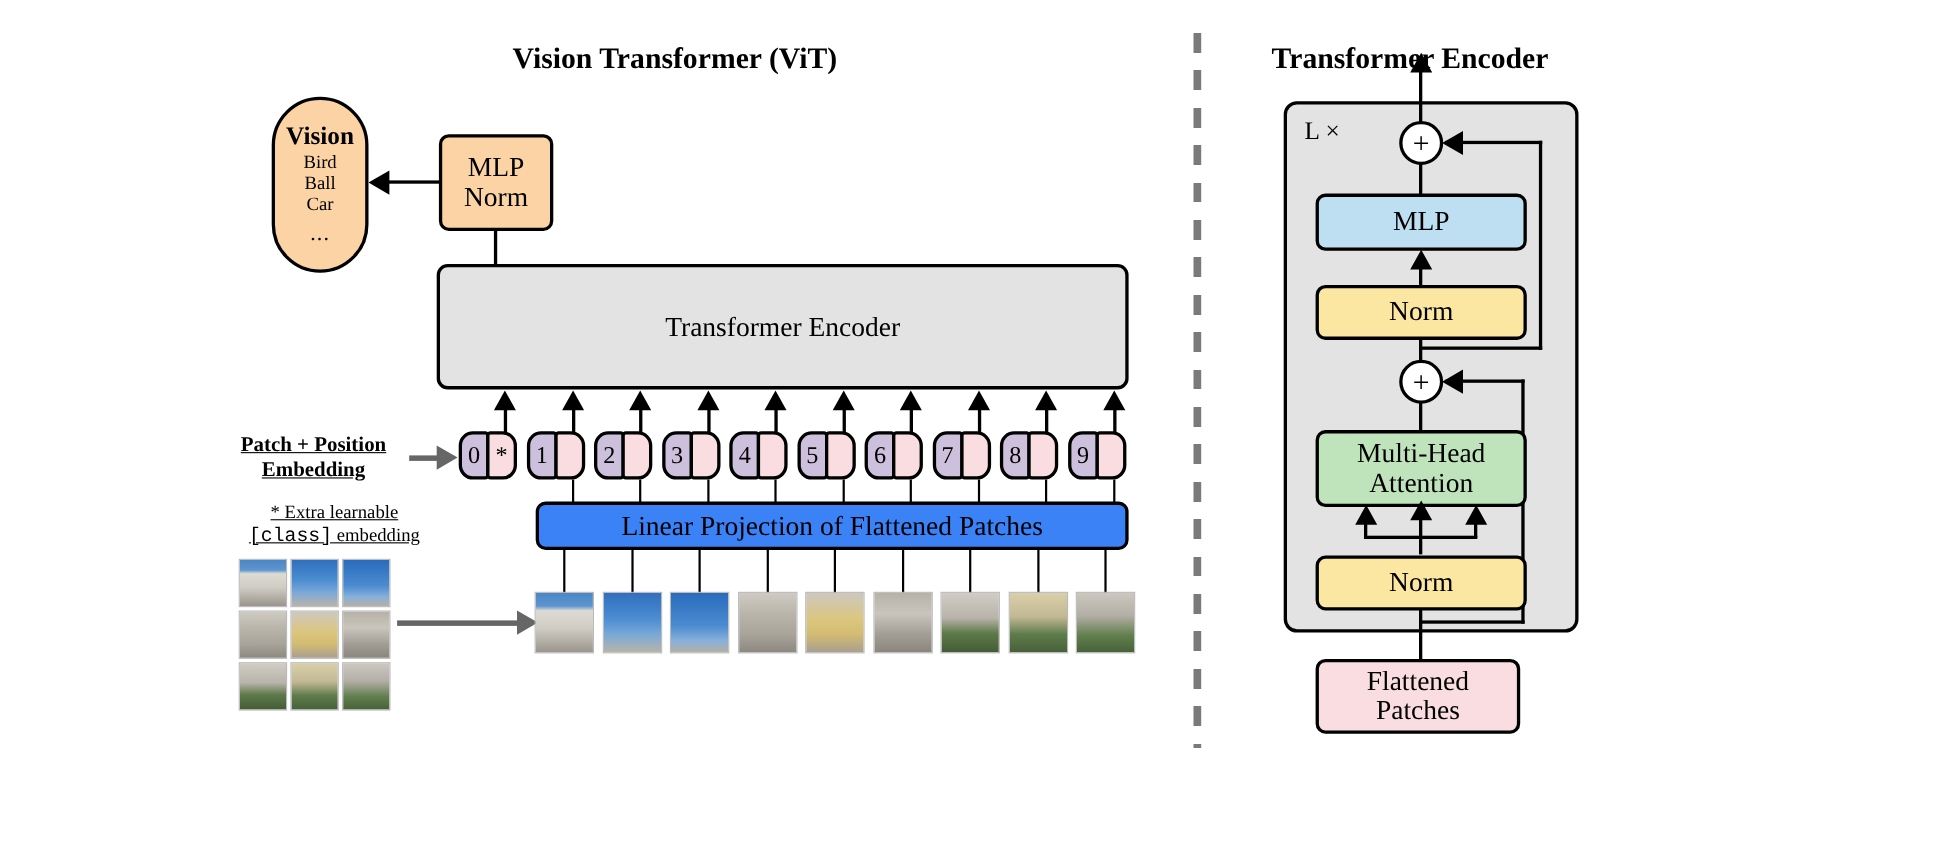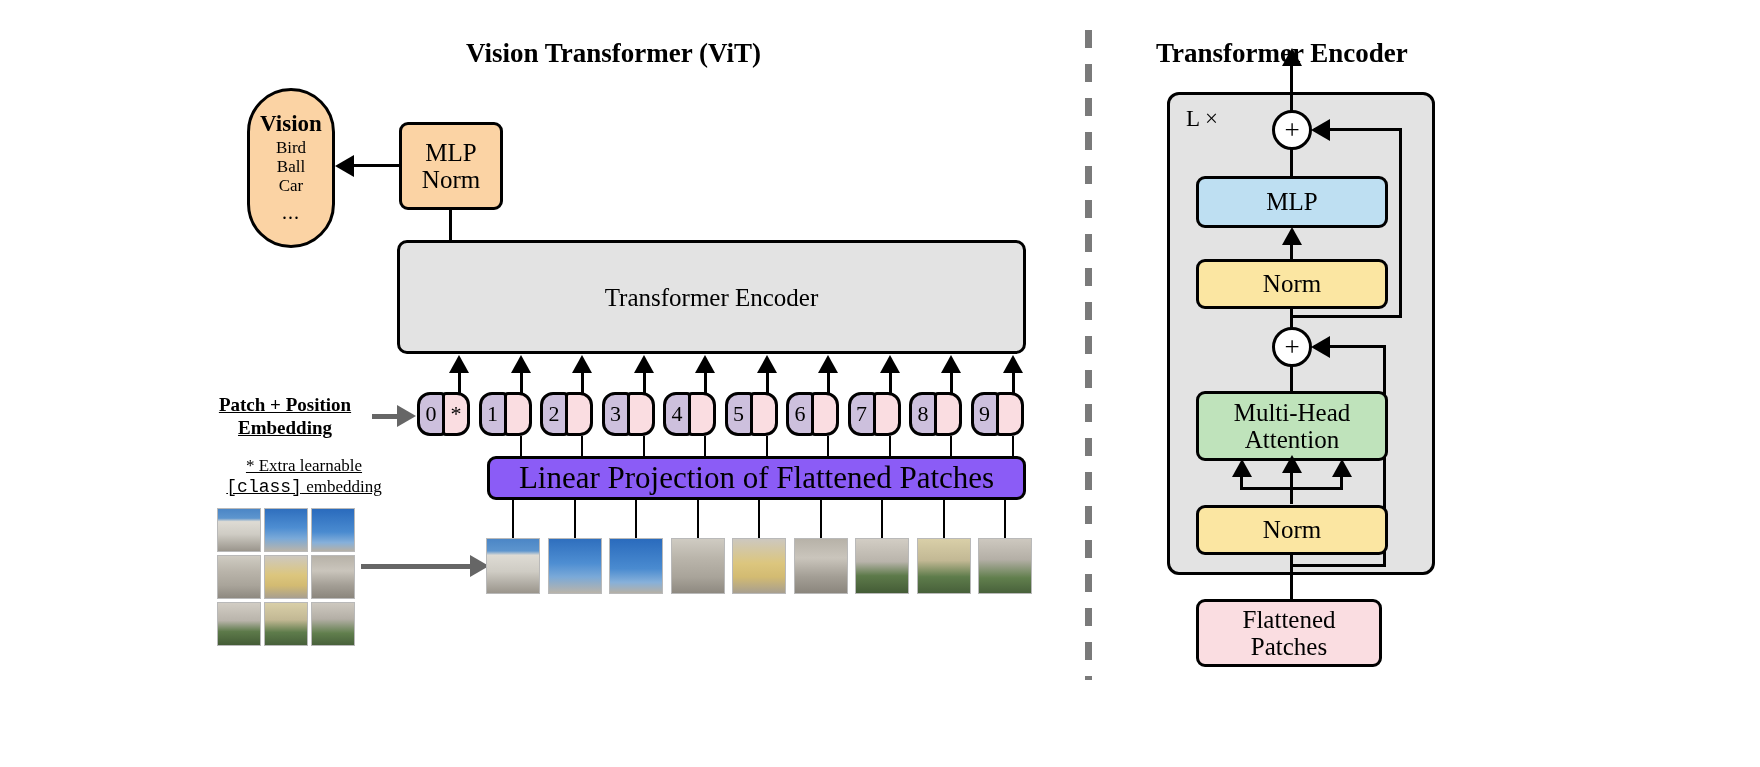--- a/index.html
+++ b/index.html
@@ -85,23 +85,23 @@
 
   #encoder-box {
     left: 369px; top: 240px; width: 629px; height: 114px;
     background: #e3e3e3;
     border-radius: 10px;
     font-size: 25px;
   }
 
   #linear-proj {
     left: 459px; top: 456px; width: 539px; height: 44px;
-    background: #8b5cf6;
+    background: #3b82f6;
     border-radius: 9px;
-    font-size: 31px;
+    font-size: 25px;
   }
 
   
   .token {
     position: absolute;
     height: 44px;
     display: flex;
   }
   .token .half {
     box-sizing: border-box;

